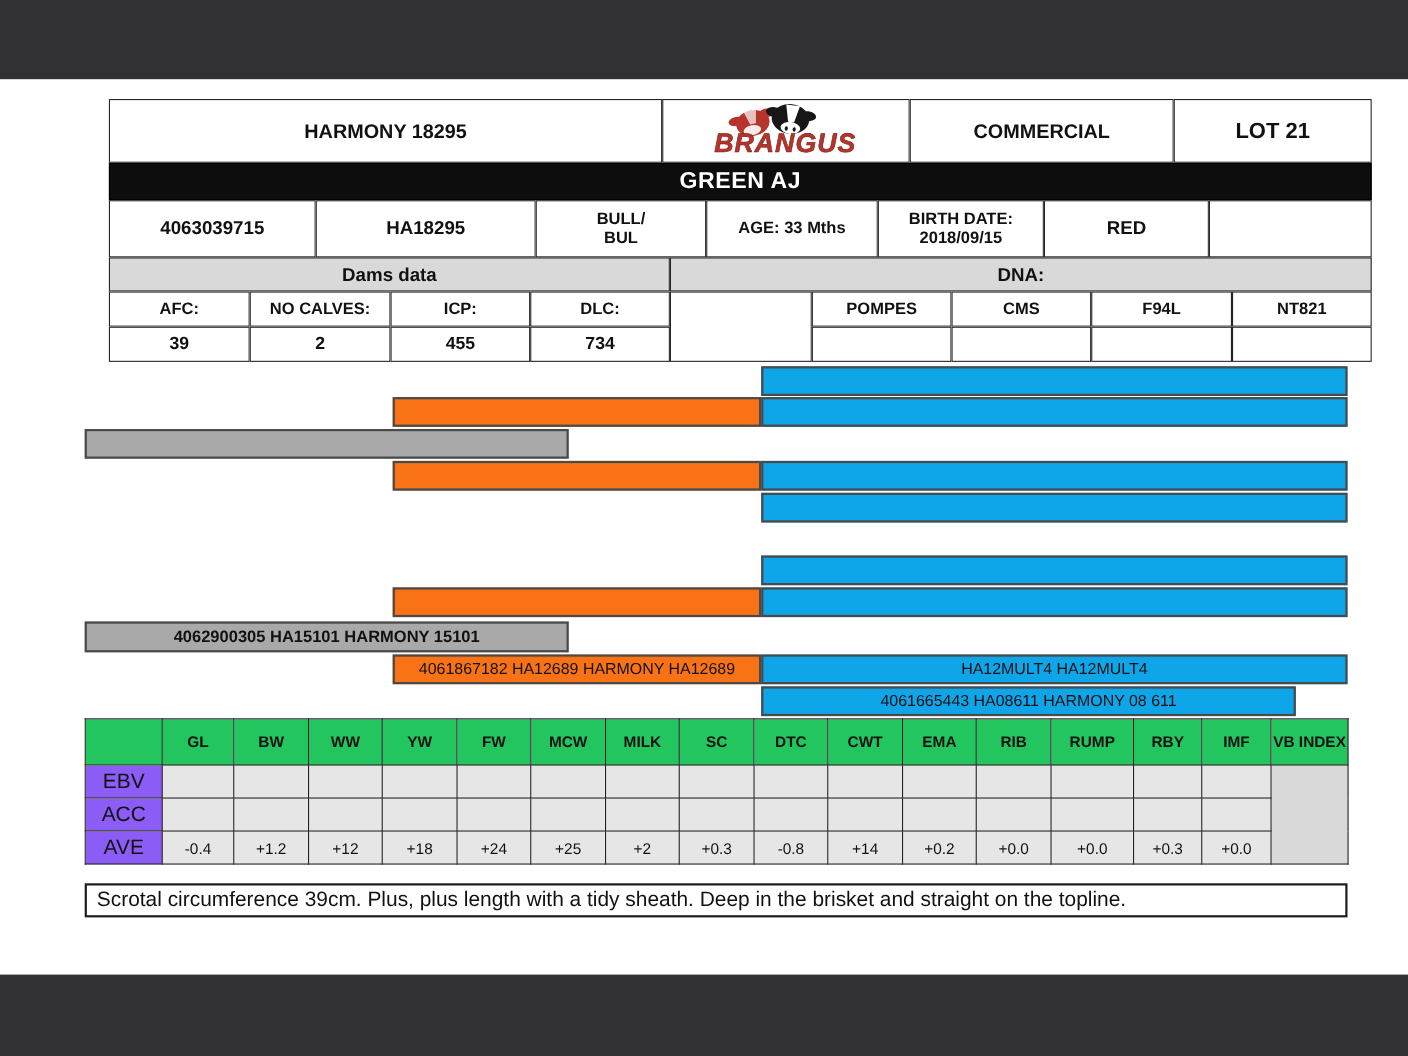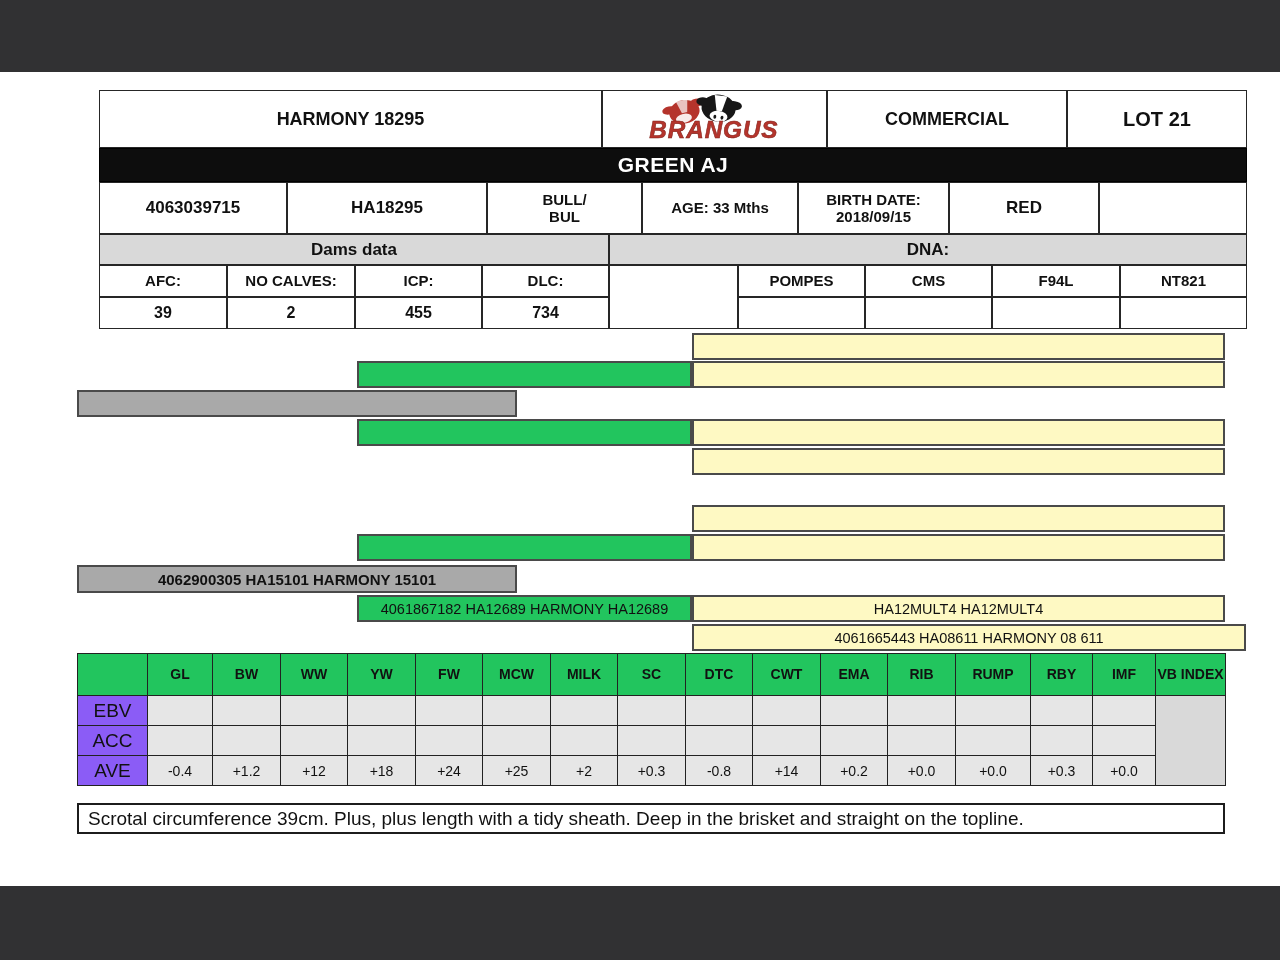--- a/index.html
+++ b/index.html
@@ -21,22 +21,22 @@
   .r3{grid-template-columns:188px 200px 155px 156px 151px 150px 148px;height:52px;}
   .r4{grid-template-columns:510px 638px;height:31px;}
   .r4 .cell{background:#d9d9d9;font-weight:bold;font-size:17px;}
   .r56{grid-template-columns:128px 128px 127px 127px 129px 127px 127px 128px 127px;grid-template-rows:32px 32px;}
   .c-span{grid-column:5;grid-row:1/3;}
   .fs18{font-size:18px;} .fs17{font-size:17px;} .fs16{font-size:16px;} .fs15{font-size:15px;} .fs20{font-size:20px;}
 
   
   .ped{position:absolute;box-sizing:border-box;border:2px solid #4a4a4a;display:flex;align-items:center;justify-content:center;font-size:14.5px;}
   .ped.dark{background:#a9a9a9;}
-  .ped.mid{background:#22c55e;}
-  .ped.light{background:#fef9c3;}
+  .ped.mid{background:#f97316;}
+  .ped.light{background:#0ea5e9;}
 
   
   #ebv{position:absolute;left:77px;top:653px;border-collapse:collapse;table-layout:fixed;}
   #ebv th,#ebv td{border:1px solid #222;padding:0;text-align:center;box-sizing:border-box;overflow:hidden;}
   #ebv .h{background:#22c55e;font-weight:bold;font-size:14px;height:42px;line-height:1.15;}
   #ebv .lbl{background:#8b5cf6;font-weight:normal;font-size:19px;height:30px;}
   #ebv .d{background:#e6e6e6;font-size:14px;height:30px;}
   #ebv .vb{background:#d9d9d9;}
 
   
@@ -129,21 +129,21 @@
   <div class="ped mid" style="left:357px;top:419px;width:335px;height:27px;"></div>
   <div class="ped light" style="left:692px;top:419px;width:533px;height:27px;"></div>
   <div class="ped light" style="left:692px;top:448px;width:533px;height:27px;"></div>
 
   <div class="ped light" style="left:692px;top:505px;width:533px;height:27px;"></div>
   <div class="ped mid" style="left:357px;top:534px;width:335px;height:27px;"></div>
   <div class="ped light" style="left:692px;top:534px;width:533px;height:27px;"></div>
   <div class="ped dark bold" style="left:77px;top:565px;width:440px;height:28px;font-size:15px;">4062900305 HA15101 HARMONY 15101</div>
   <div class="ped mid" style="left:357px;top:595px;width:335px;height:27px;">4061867182 HA12689 HARMONY HA12689</div>
   <div class="ped light" style="left:692px;top:595px;width:533px;height:27px;">HA12MULT4 HA12MULT4</div>
-  <div class="ped light" style="left:692px;top:624px;width:554px;height:27px;">4061665443 HA08611 HARMONY 08 611</div>
+  <div class="ped light" style="left:692px;top:624px;width:486px;height:27px;">4061665443 HA08611 HARMONY 08 611</div>
 
   <table id="ebv">
     <colgroup>
       <col style="width:70px">
         <col style="width:65px">
         <col style="width:68px">
         <col style="width:67px">
       <col style="width:68px">
         <col style="width:67px">
         <col style="width:68px">

